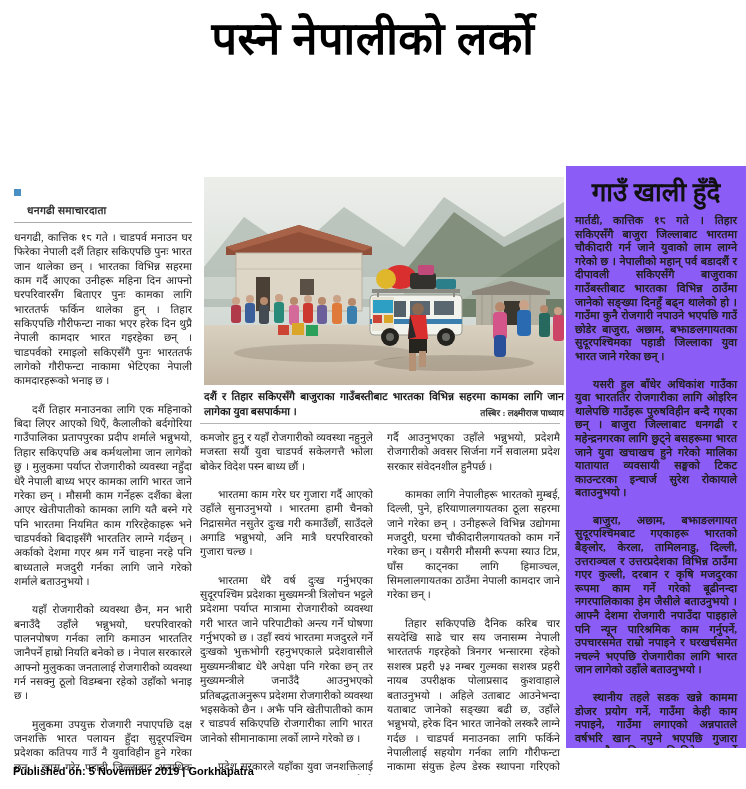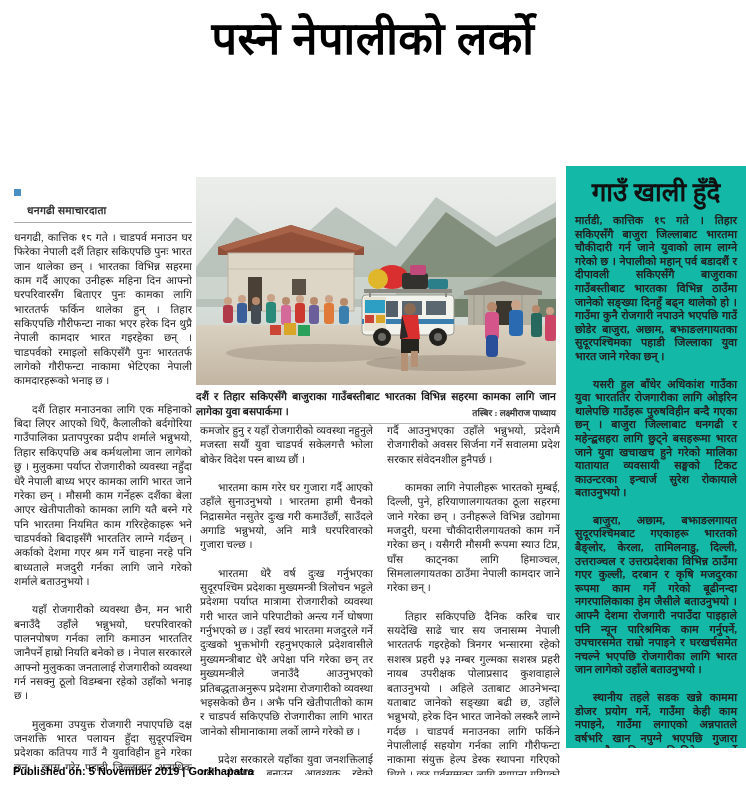--- a/index.html
+++ b/index.html
@@ -22,36 +22,36 @@
   .byline-sq { width:7px; height:7px; background:#4a8fc4; flex:0 0 auto; }
   .byline-text { font-size:10.5px; font-weight:bold; color:#2e2e2e; letter-spacing:0.3px;margin-top:35px; }
   
   .body-text p {
     font-size:10.6px; line-height:14.35px; text-align:justify; color:#222;
   }
   .body-text p.ind { text-indent:18px;margin-top:14px; }
   
   #col1 { position:absolute; left:14px; top:168px; width:178px; height:606px; overflow:hidden; }
   
-  #photo-block { position:absolute; left:196px; top:177px; width:360px; }
+  #photo-block { position:absolute; left:204px; top:177px; width:360px; }
   .photo-svg { display:block; width:360px; height:208px; }
   .caption-wrap { position:relative; margin-top:5px; }
   .caption { font-size:10.6px; font-weight:bold; line-height:14.5px; text-align:justify; color:#1a1a1a; padding-right:0; }
   .credit { position:absolute; right:0; bottom:0; font-size:9px; font-weight:bold; color:#333; background:#fff; padding-left:6px; }
   
   #midcols {
     position:absolute; left:200px; top:423px; width:360px; height:352px;
-    border-top:1px solid #b5b5b5; 
+    border-top:1px solid #b5b5b5; padding-top:7px;
     display:flex; gap:14px; overflow:hidden;
   }
   #midcols .mcol { width:173px; overflow:hidden; }
   
   #sidebar {
     position:absolute; left:566px; top:166px; width:180px; height:582px;
-    background:#14b8a6; padding:12px 9px 10px 9px; overflow:hidden;
+    background:#8b5cf6; padding:12px 9px 10px 9px; overflow:hidden;
   }
   .sidebar-headline {
     text-align:center; font-size:26px; font-weight:bold; color:#111;
     line-height:30px; margin-bottom:6px;
   }
   #sidebar .byline-row { border-bottom:1.2px solid #9fae9c; margin-bottom:7px; }
   #sidebar .body-text p { font-size:11px; line-height:13.6px;font-weight:bold; }
   
   #footer {
     position:absolute; left:13px; top:765px;
@@ -201,19 +201,19 @@
     <p>गर्दै आउनुभएका उहाँले भन्नुभयो, प्रदेशमै रोजगारीको अवसर सिर्जना गर्ने सवालमा प्रदेश सरकार संवेदनशील हुनैपर्छ ।</p>
     <p class="ind">कामका लागि नेपालीहरू भारतको मुम्बई, दिल्ली, पुने, हरियाणालगायतका ठूला सहरमा जाने गरेका छन् । उनीहरूले विभिन्न उद्योगमा मजदुरी, घरमा चौकीदारीलगायतको काम गर्ने गरेका छन् । यसैगरी मौसमी रूपमा स्याउ टिप्न, घाँस काट्नका लागि हिमाञ्चल, सिमलालगायतका ठाउँमा नेपाली कामदार जाने गरेका छन् ।</p>
     <p class="ind">तिहार सकिएपछि दैनिक करिब चार सयदेखि साढे चार सय जनासम्म नेपाली भारततर्फ गइरहेको त्रिनगर भन्सारमा रहेको सशस्त्र प्रहरी ५३ नम्बर गुल्मका सशस्त्र प्रहरी नायब उपरीक्षक पोलाप्रसाद कुशवाहाले बताउनुभयो । अहिले उताबाट आउनेभन्दा यताबाट जानेको सङ्ख्या बढी छ, उहाँले भन्नुभयो, हरेक दिन भारत जानेको लस्करै लाग्ने गर्दछ । चाडपर्व मनाउनका लागि फर्किने नेपालीलाई सहयोग गर्नका लागि गौरीफन्टा नाकामा संयुक्त हेल्प डेस्क स्थापना गरिएको थियो । छठ पर्वसम्मका लागि स्थापना गरिएको हेल्प डेस्क अब हट्ने प्रहरी नायब उपरीक्षक कुशवाहाले जनाउनुभयो ।</p>
   </div>
 </div>
 
 <div id="sidebar">
   <div class="sidebar-headline">गाउँ खाली हुँदै</div>
   <div class="body-text">
     <p>मार्तडी, कात्तिक १८ गते । तिहार सकिएसँगै बाजुरा जिल्लाबाट भारतमा चौकीदारी गर्न जाने युवाको लाम लाग्ने गरेको छ । नेपालीको महान् पर्व बडादशैं र दीपावली सकिएसँगै बाजुराका गाउँबस्तीबाट भारतका विभिन्न ठाउँमा जानेको सङ्ख्या दिनहुँ बढ्न थालेको हो । गाउँमा कुनै रोजगारी नपाउने भएपछि गाउँ छोडेर बाजुरा, अछाम, बझाङलगायतका सुदूरपश्चिमका पहाडी जिल्लाका युवा भारत जाने गरेका छन् ।</p>
-    <p class="ind">यसरी हुल बाँधेर अधिकांश गाउँका युवा भारततिर रोजगारीका लागि ओइरिन थालेपछि गाउँहरू पुरुषविहीन बन्दै गएका छन् । बाजुरा जिल्लाबाट धनगढी र महेन्द्बसहरा लागि छुट्ने बसहरूमा भारत जाने युवा खचाखच हुने गरेको मालिका यातायात व्यवसायी सङ्घको टिकट काउन्टरका इन्चार्ज सुरेश रोकायाले बताउनुभयो ।</p>
+    <p class="ind">यसरी हुल बाँधेर अधिकांश गाउँका युवा भारततिर रोजगारीका लागि ओइरिन थालेपछि गाउँहरू पुरुषविहीन बन्दै गएका छन् । बाजुरा जिल्लाबाट धनगढी र महेन्द्रनगरका लागि छुट्ने बसहरूमा भारत जाने युवा खचाखच हुने गरेको मालिका यातायात व्यवसायी सङ्घको टिकट काउन्टरका इन्चार्ज सुरेश रोकायाले बताउनुभयो ।</p>
     <p class="ind">बाजुरा, अछाम, बझाङलगायत सुदूरपश्चिमबाट गएकाहरू भारतको बैङ्लोर, केरला, तामिलनाडु, दिल्ली, उत्तराञ्चल र उत्तरप्रदेशका विभिन्न ठाउँमा गएर कुल्ली, दरबान र कृषि मजदुरका रूपमा काम गर्ने गरेको बूढीनन्दा नगरपालिकाका हेम जैसीले बताउनुभयो । आफ्नै देशमा रोजगारी नपाउँदा पाइहाले पनि न्यून पारिश्रमिक काम गर्नुपर्ने, उपचारसमेत राम्रो नपाइने र घरखर्चसमेत नचल्ने भएपछि रोजगारीका लागि भारत जान लागेको उहाँले बताउनुभयो ।</p>
     <p class="ind">स्थानीय तहले सडक खन्ने काममा डोजर प्रयोग गर्ने, गाउँमा केही काम नपाइने, गाउँमा लगाएको अन्नपातले वर्षभरि खान नपुग्ने भएपछि गुजारा चलाउनकै लागि भए पनि विदेश जानुपर्ने बाध्यता रहेको बडिमालिका नगरपालिका–७ का रामबहादुर विकले बताउनुभयो ।</p>
   </div>
 </div>
 
 <div id="footer">Published on: 5 November 2019 | Gorkhapatra</div>
 
 </body></html>

